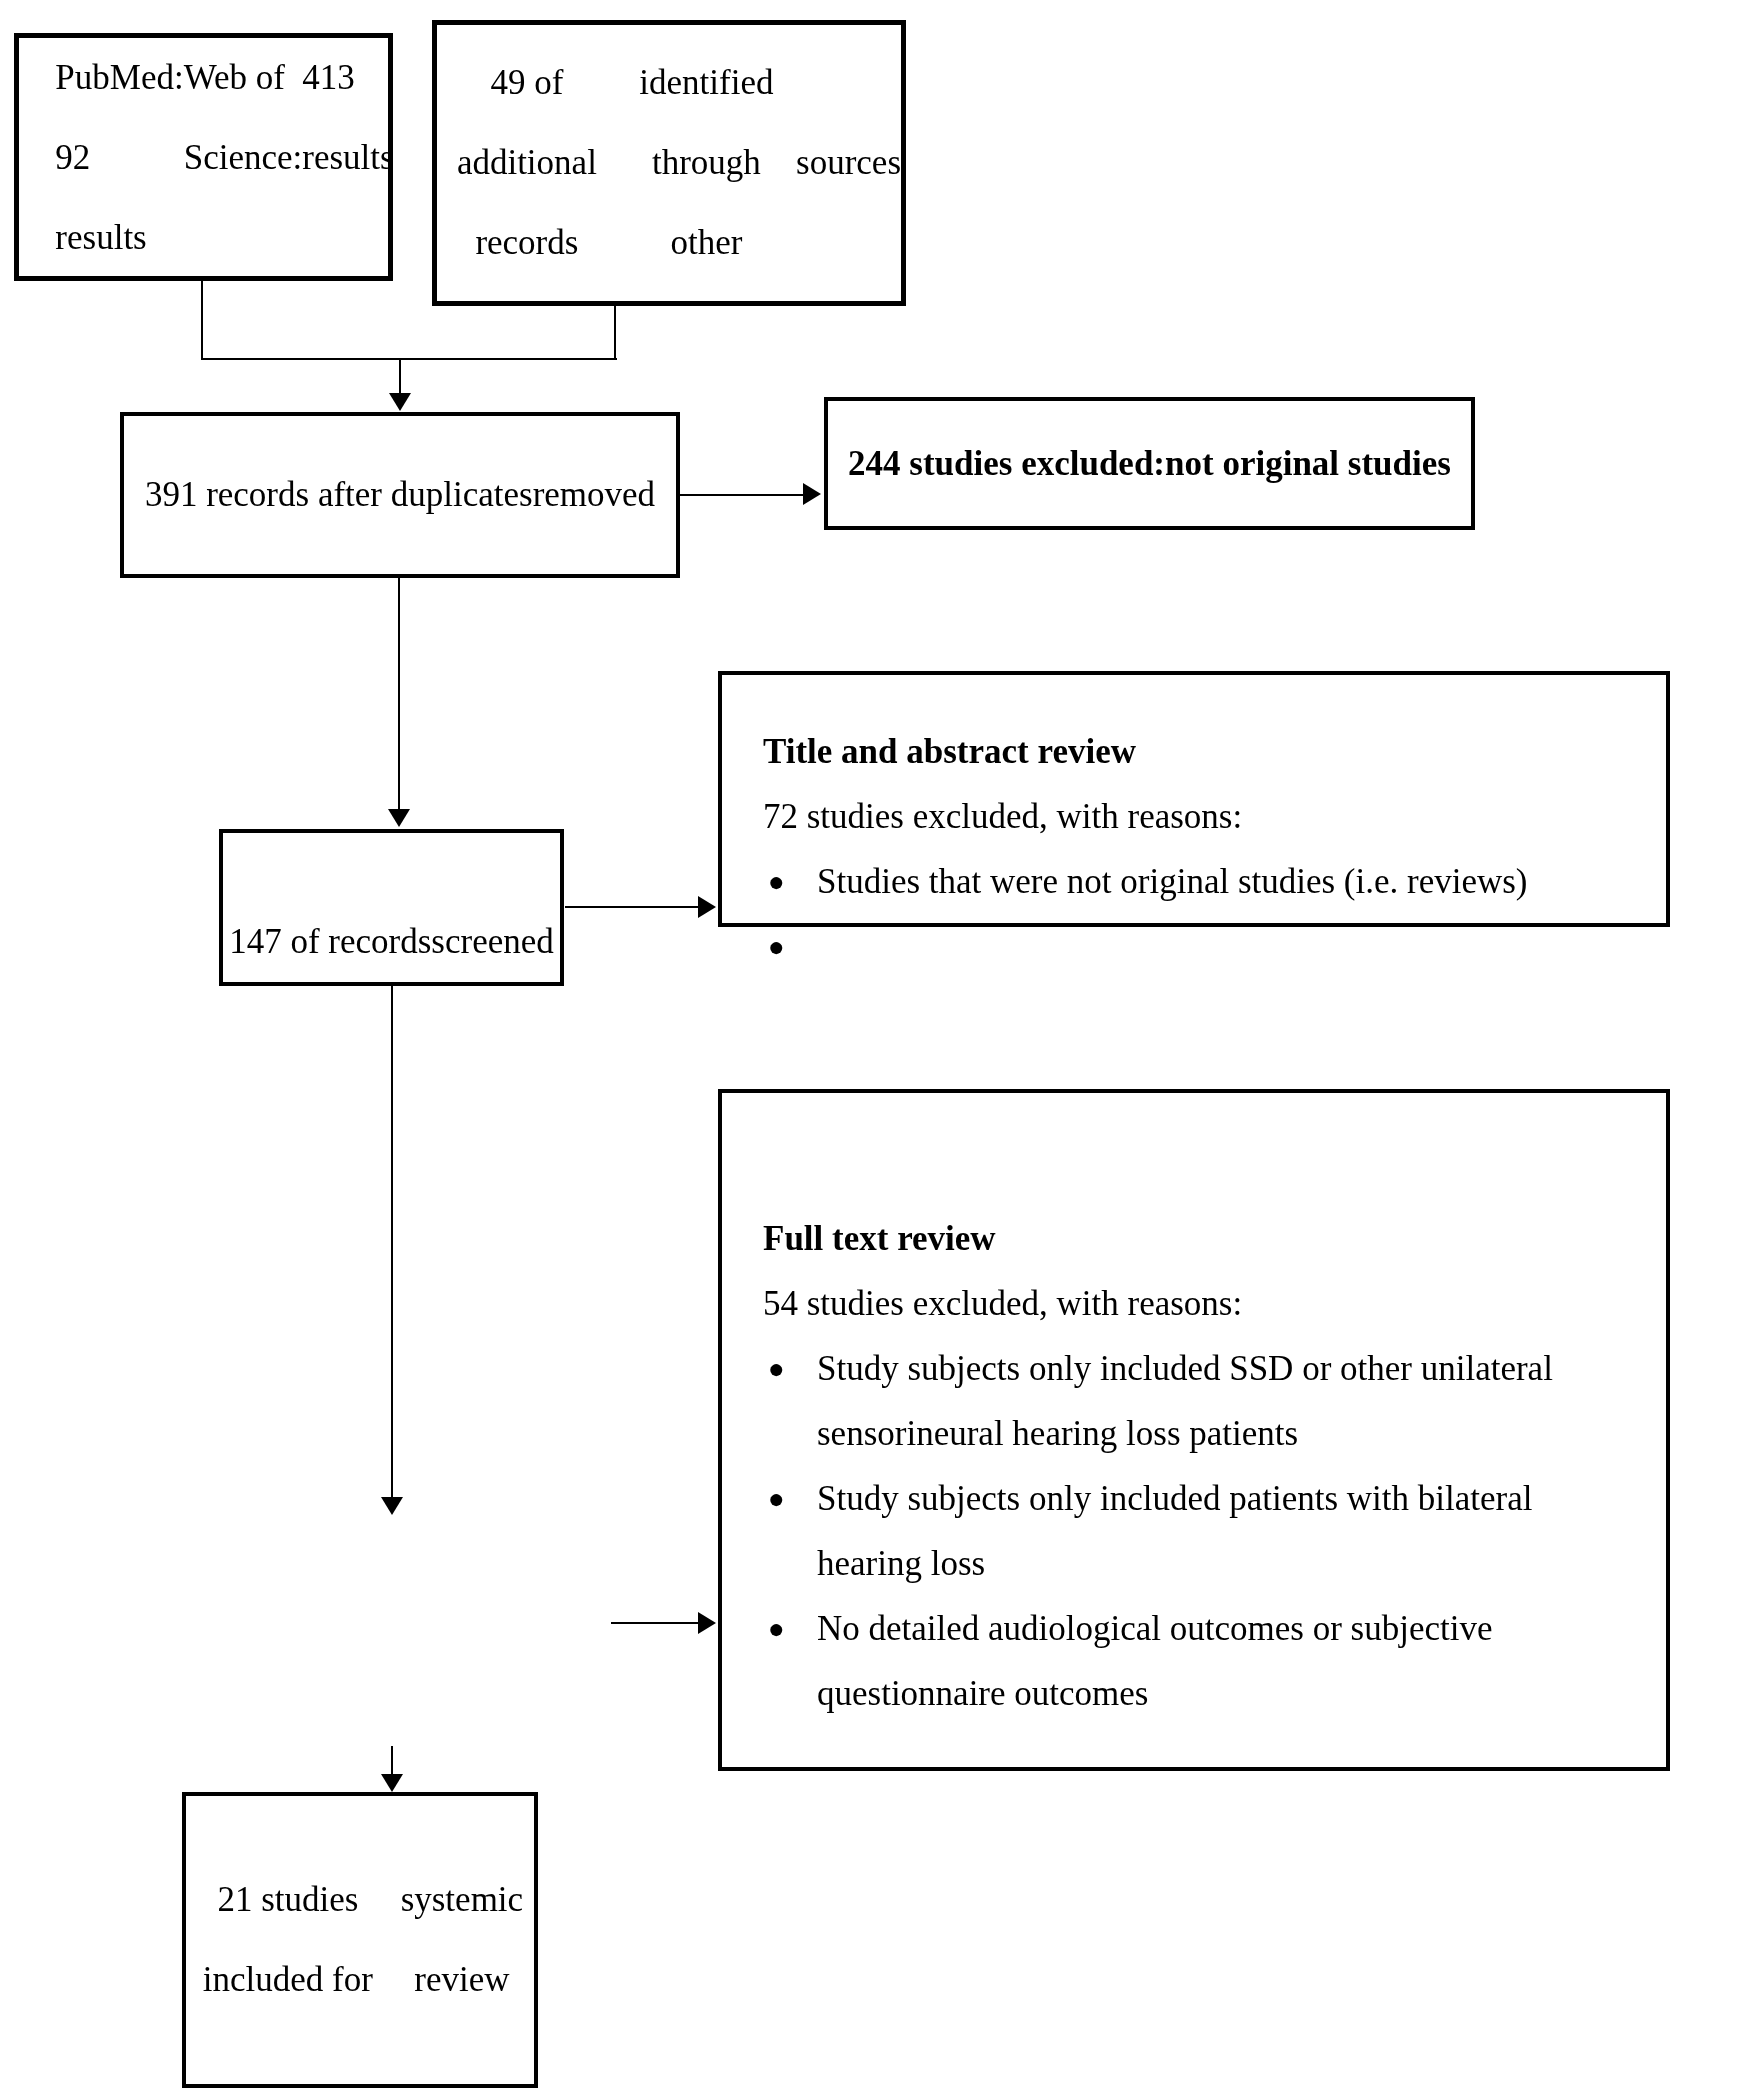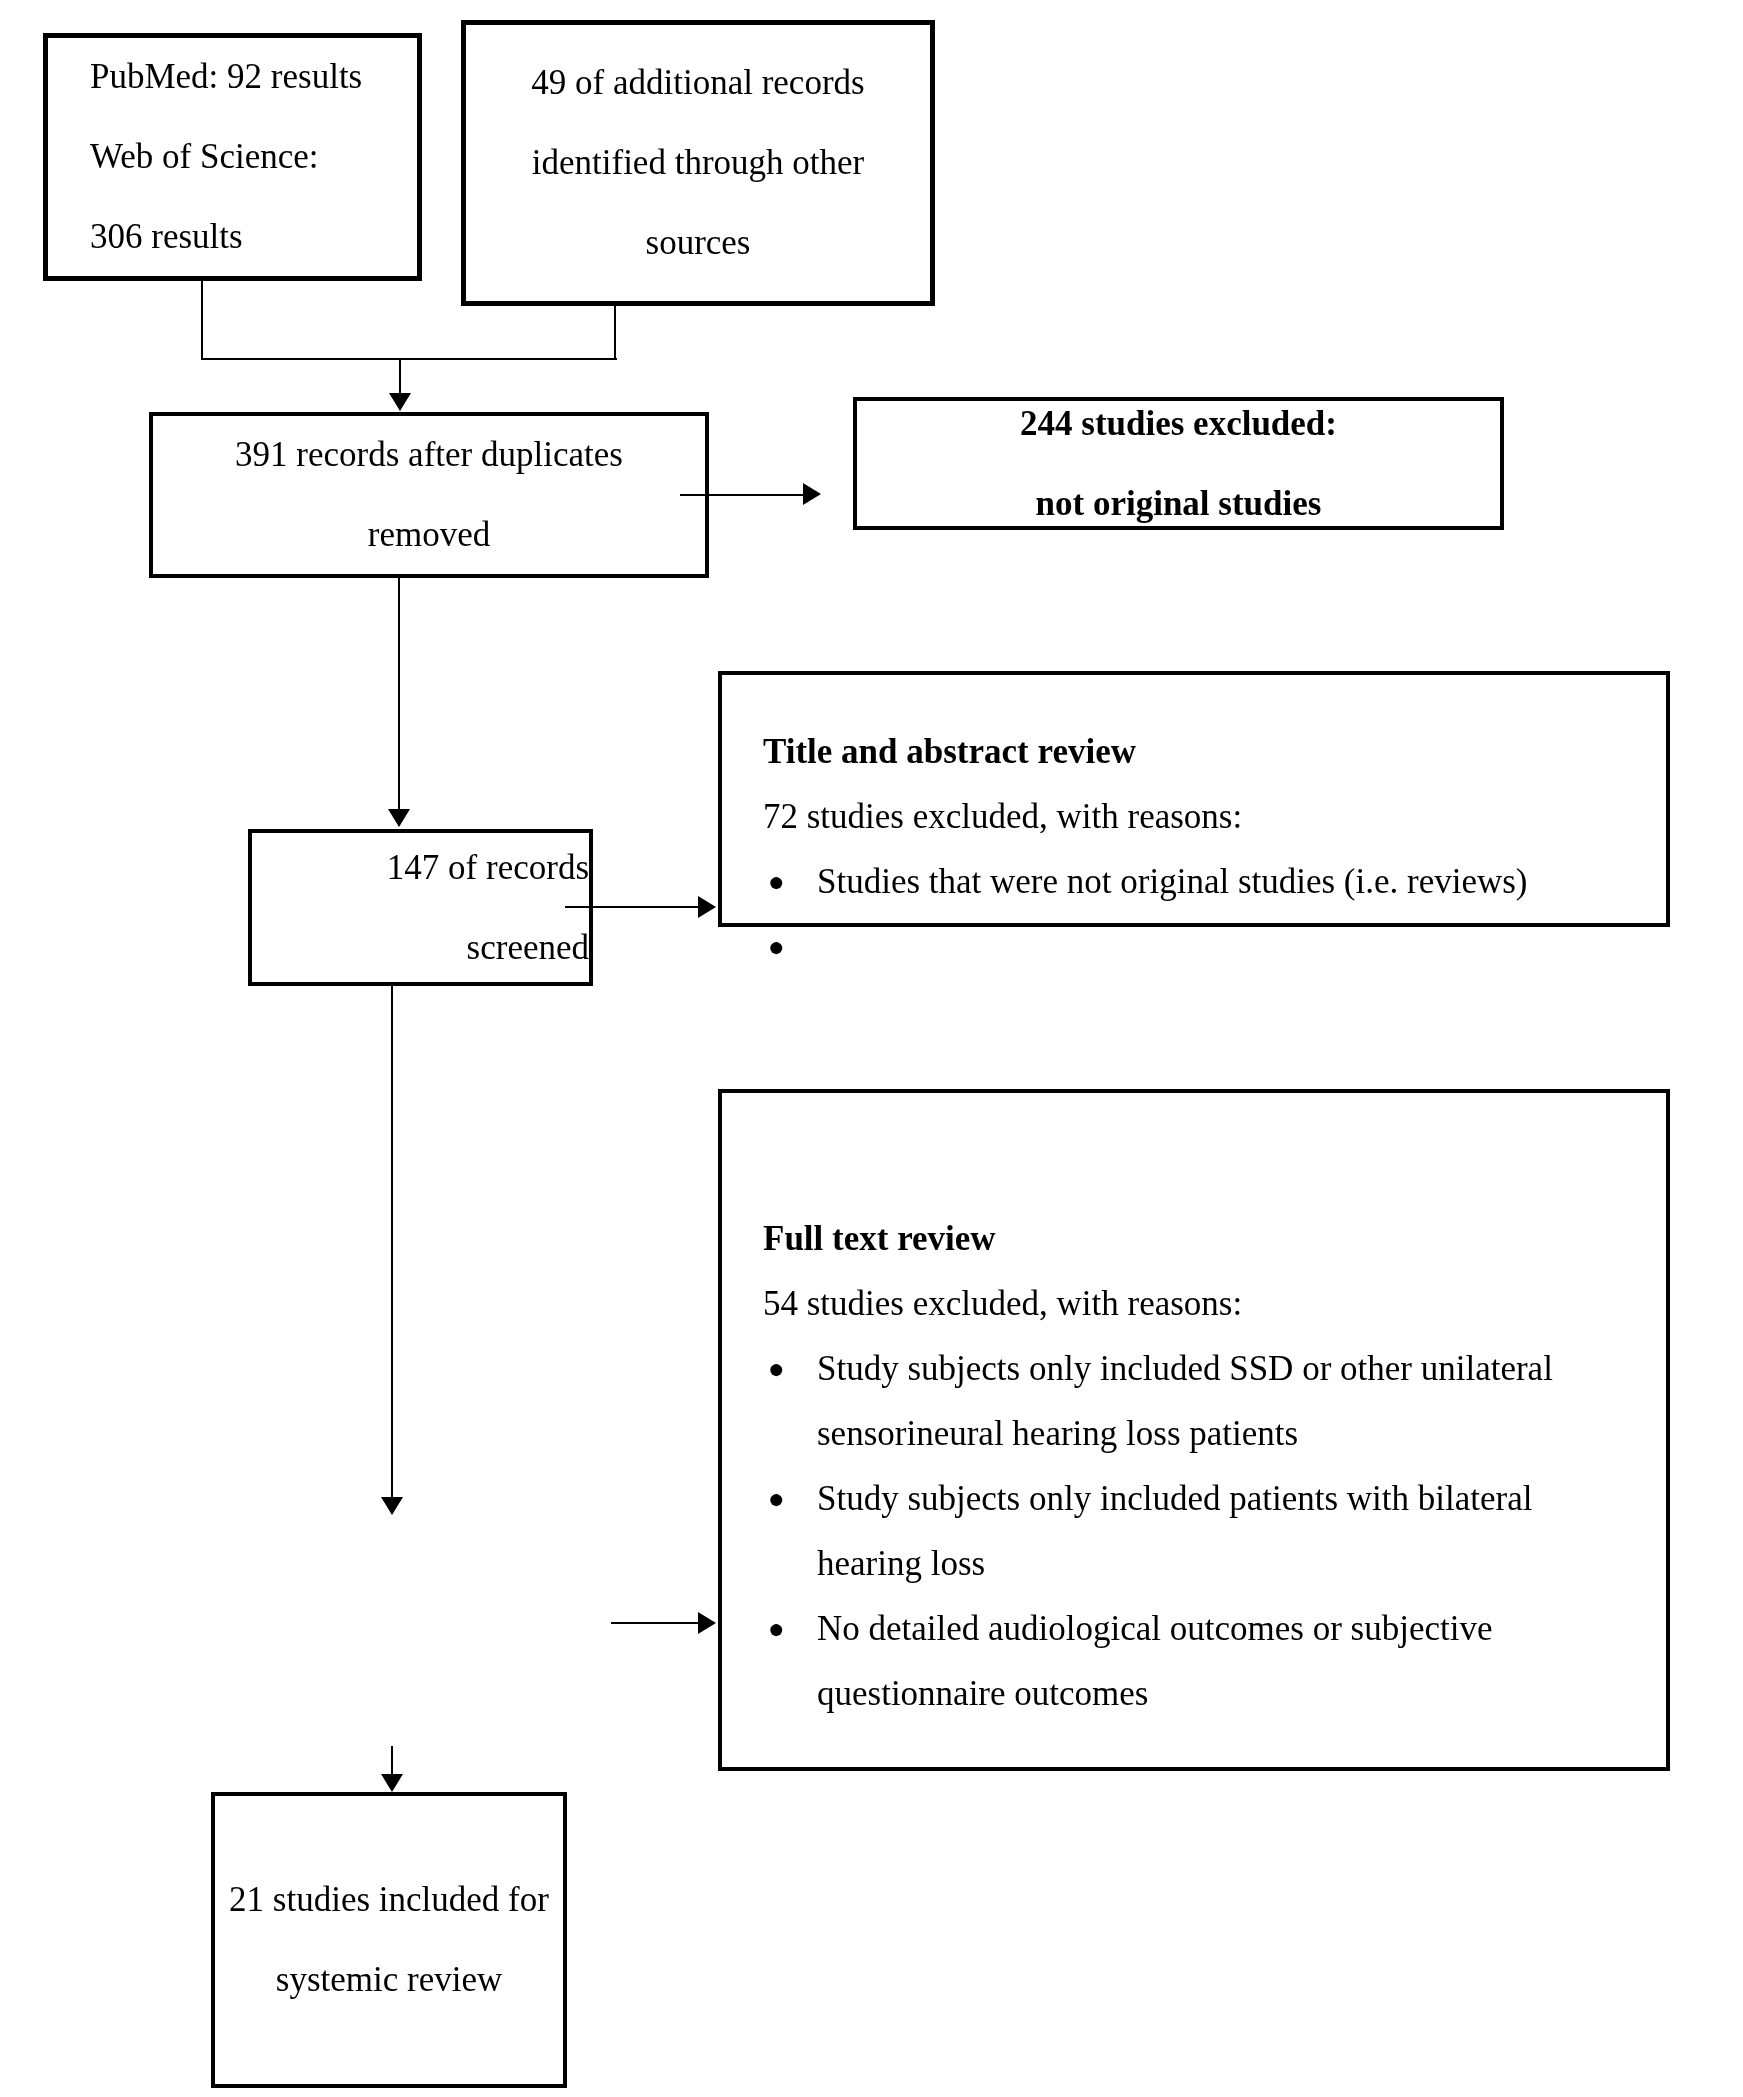--- a/index.html
+++ b/index.html
@@ -13,25 +13,24 @@
     overflow: hidden;
   }
   .box {
     position: absolute;
     box-sizing: border-box;
     border: 4.4px solid #000000;
     background: #ffffff;
   }
   .node {
     display: flex;
-    flex-direction: column;
+    flex-direction: row;
     justify-content: center;
     font-size: 35px;
     line-height: 80px;
-    margin-left: 29px;
   }
   .node.center { align-items: center; text-align: center; }
   .node.left   { align-items: flex-start; text-align: left; padding-left: 42px; }
   .detail {
     font-size: 35px;
     line-height: 65px;
     box-sizing: border-box;
   }
   .detail .heading { font-weight: bold; padding-left: 41px; }
   .detail .intro   { padding-left: 41px; }
@@ -61,21 +60,21 @@
   }
 </style>
 </head>
 <body>
 
 <div class="canvas">
 
   <div class="box node left" style="left:14px; top:33px; width:379px; height:248px; border-width:5.2px;">
     <div>PubMed: 92 results</div>
     <div>Web of Science:</div>
-    <div>306 results</div>
+    <div>413 results</div>
   </div>
 
   <div class="box node center" style="left:432px; top:20px; width:474px; height:286px; border-width:5.2px;">
     <div>49 of additional records</div>
     <div>identified through other</div>
     <div>sources</div>
   </div>
 
   <div class="vline" style="left:201px; top:280px; height:80px;"></div>
   <div class="vline" style="left:614px; top:304px; height:56px;"></div>

